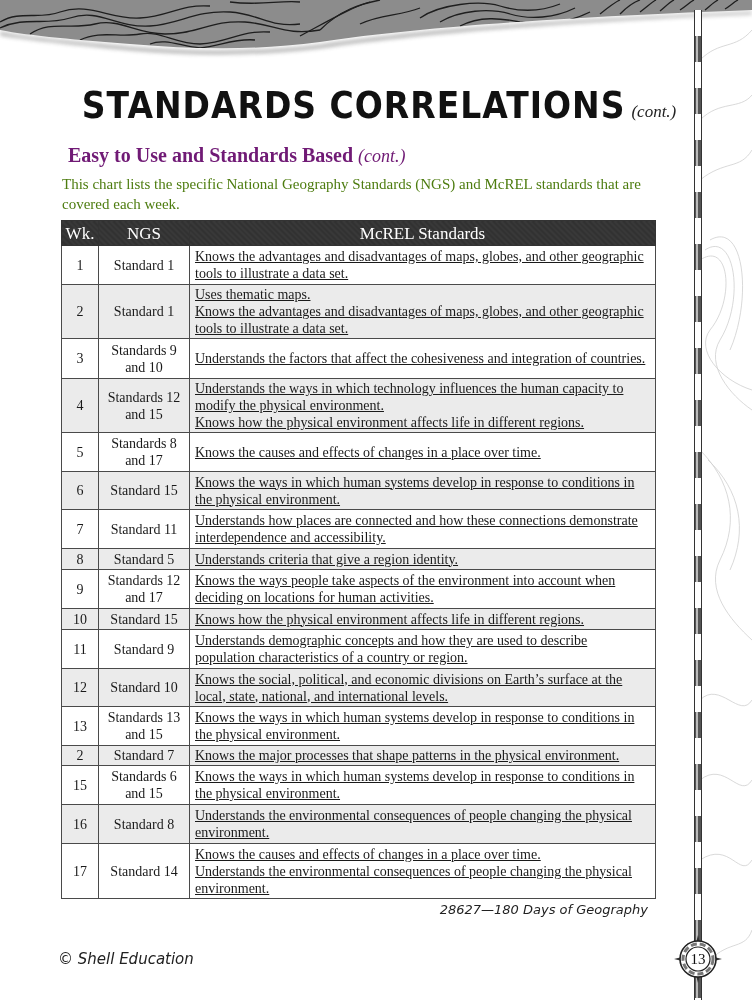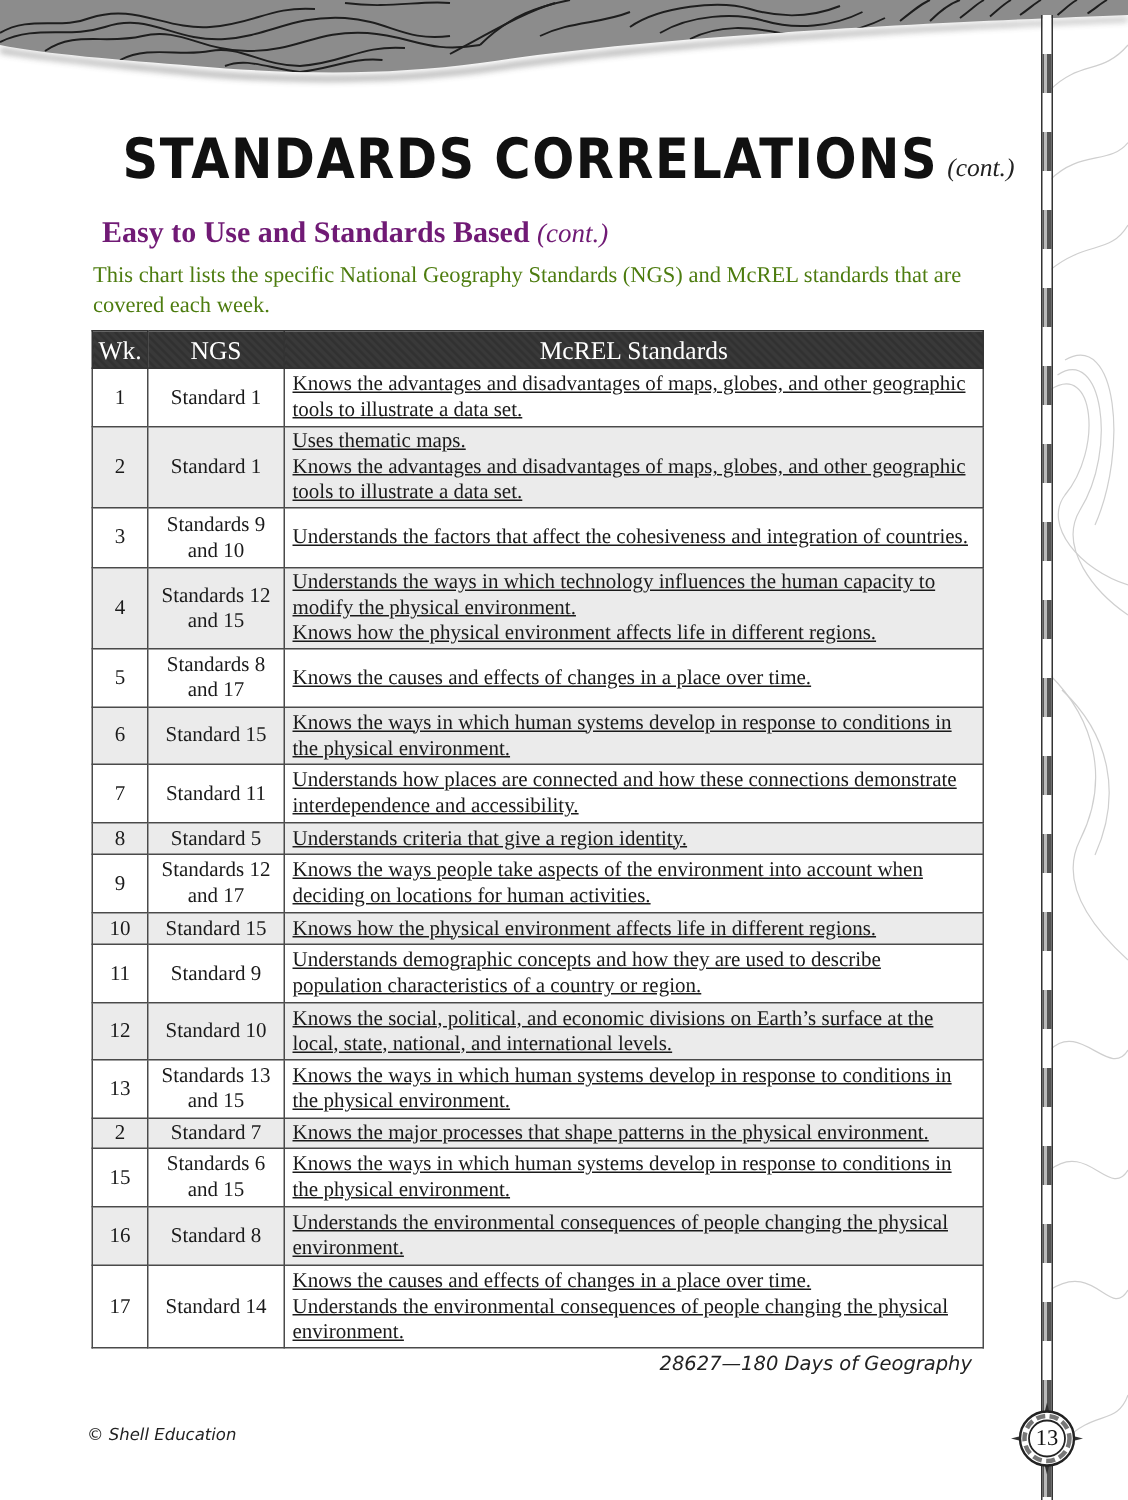--- a/index.html
+++ b/index.html
@@ -57,21 +57,21 @@
   table.corr td {
     border: 1px solid #4a4a4a; padding: 0 5px; vertical-align: middle;
   }
   table.corr td.wk { width: 36px; text-align: center; padding: 0; }
   table.corr td.ngs { width: 80px; text-align: center; }
   table.corr tr.alt td { background: #ebebeb; margin-top: 41px; }
   .mcrel-line { display: block; text-decoration: underline; }
 
   .footer-left {
     position: absolute; left: 58px; top: 950px; font-family: "DejaVu Sans", sans-serif;
-    font-style: italic; font-size: 11px; color: #222;
+    font-style: italic; font-size: 15px; color: #222;
   }
   .footer-right {
     position: absolute; right: 104px; top: 902px; font-family: "DejaVu Sans", sans-serif;
     font-style: italic; font-size: 13px; color: #222;
   }
   .page-badge {
     position: absolute; left: 672px; top: 933px; width: 52px; height: 52px;
   }
   .page-num {
     position: absolute; left: 0; top: 0; width: 52px; height: 52px;

